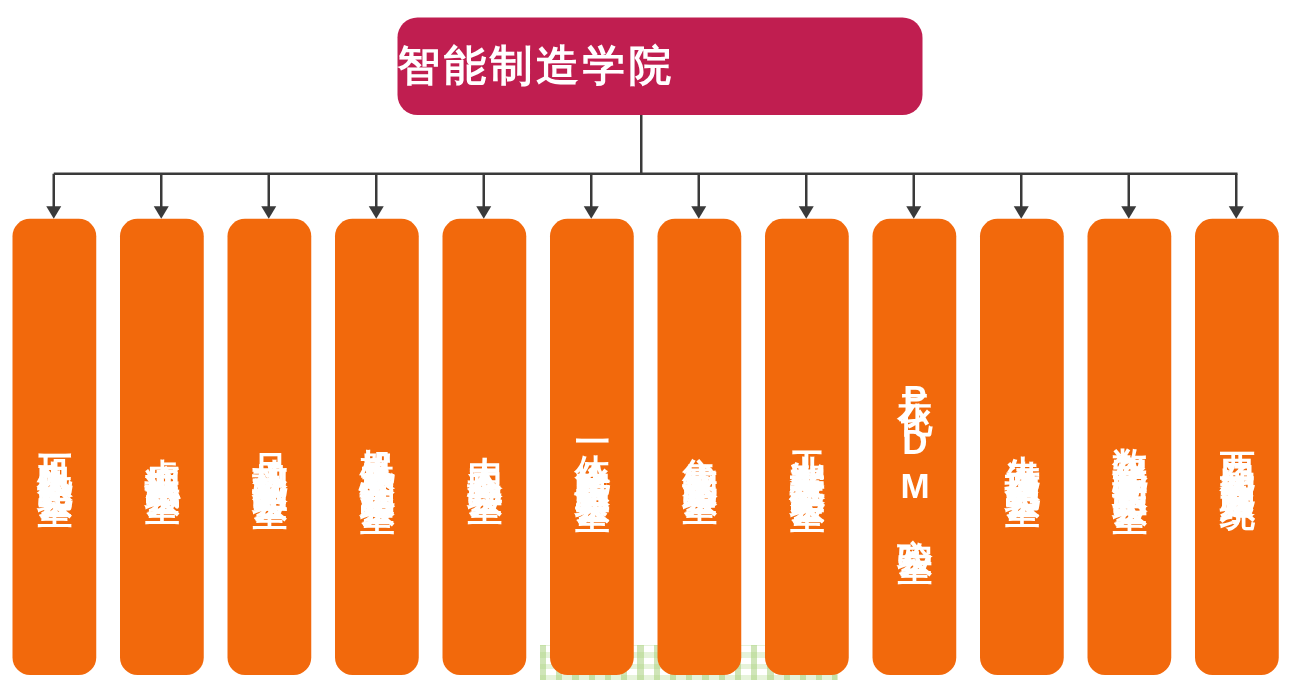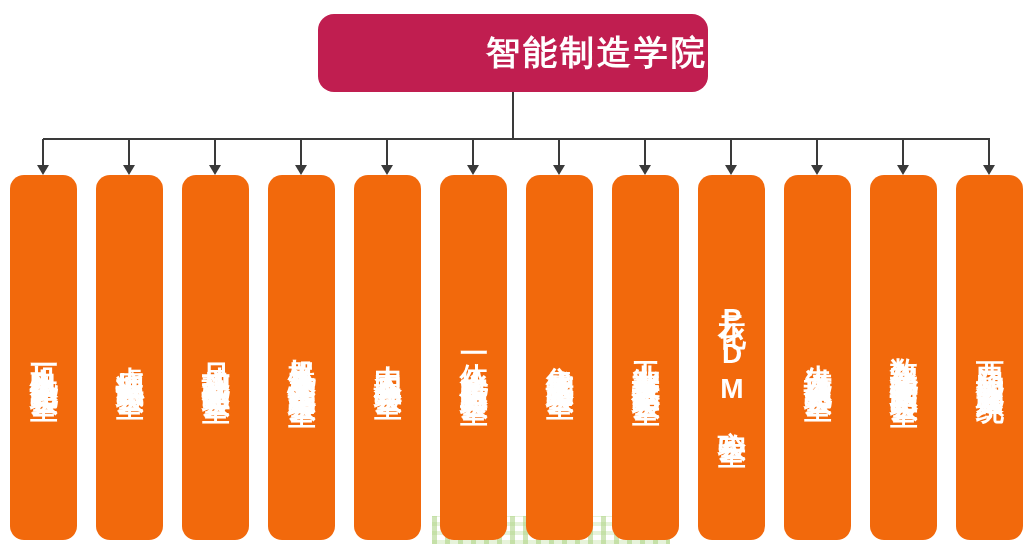--- a/index.html
+++ b/index.html
@@ -8,24 +8,24 @@
     width: 1034px; height: 544px;
     position: relative;
     background: #ffffff;
     overflow: hidden;
     font-family: "Liberation Sans", "DejaVu Sans", sans-serif;
   }
 
   
   .root-box {
     position: absolute; left: 318px; top: 14px;
-    width: 390px; height: 78px;
+    width: 420px; height: 78px;
     background: var(--root, #c01e50);
     border-radius: 16px;
-    display: flex; align-items: center; justify-content: flex-end;
+    display: flex; align-items: center; justify-content: flex-start;
   }
   .root-box .t {
     color: #ffffff; font-size: 34px; font-weight: bold; letter-spacing: 3px;
     white-space: nowrap;
   }
 
   
   .stem {
     position: absolute; left: 512px; top: 92px;
     width: 2px; height: 47px; background: var(--line, #3a3a3a);

